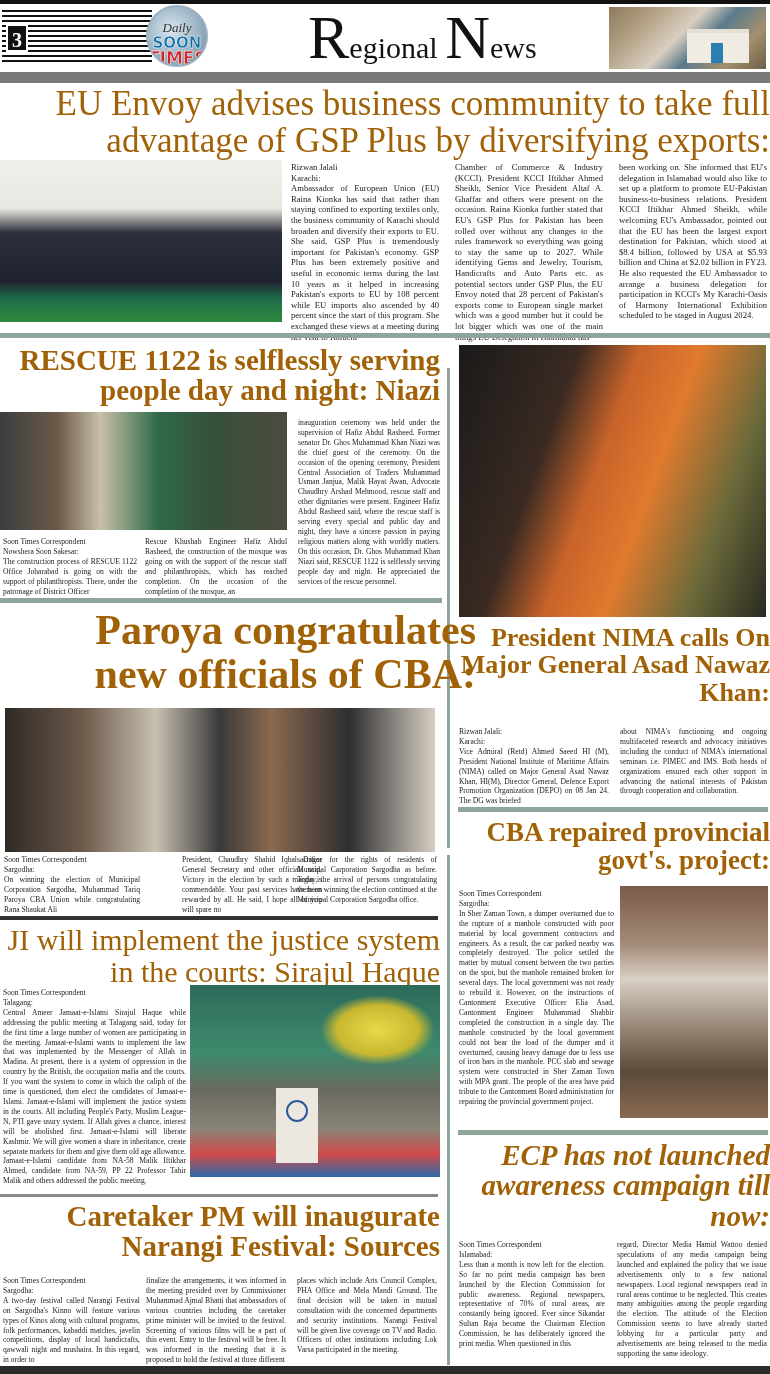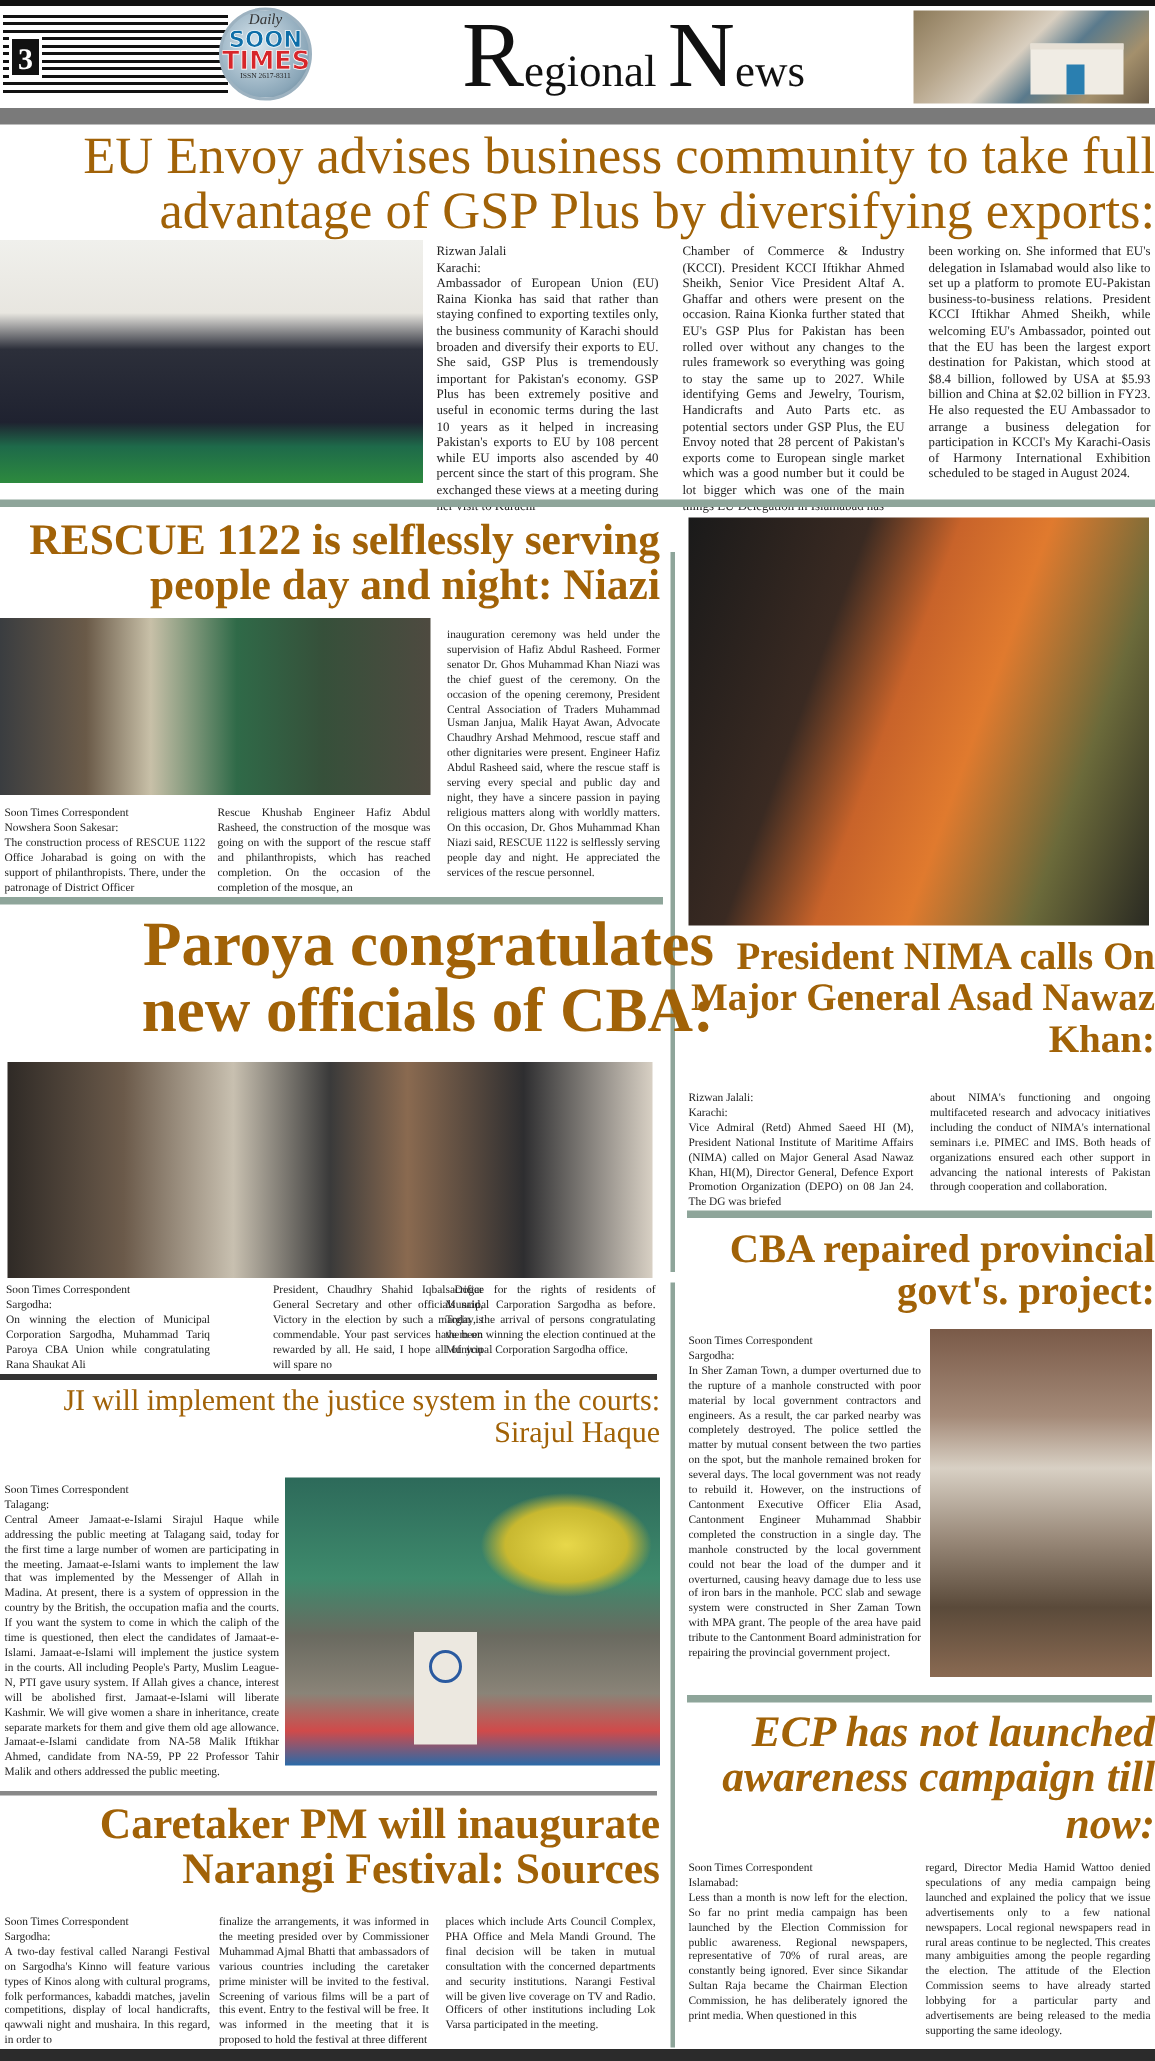--- a/index.html
+++ b/index.html
@@ -10,21 +10,21 @@
 
   
   .top-bar { left: 0; top: 0; width: 770px; height: 4px; background: #111; }
   .lines { left: 2px; top: 10px; width: 150px; height: 54px;
     background: repeating-linear-gradient(to bottom, #111 0px, #111 2px, #fff 2px, #fff 5px); }
   .page-num { left: 6px; top: 24px; width: 22px; height: 28px; background: #111; color: #fff;
     font-weight: bold; font-size: 20px; text-align: center; line-height: 28px; border: 2px solid #fff; }
   .logo { left: 146px; top: 5px; width: 62px; height: 62px; border-radius: 50%;
     background: radial-gradient(circle at 40% 40%, #d9e6ee, #8aa6b8 70%, #5b7688);
     border: 2px solid #9db2c0; text-align: center; overflow: hidden; }
-  .logo .daily { font-size: 10px; font-style: italic; color: #333; margin-top: 1px; }
+  .logo .daily { font-size: 13px; font-style: italic; color: #333; margin-top: 13px; }
   .logo .soon, .logo .times { font-family: "DejaVu Sans", sans-serif; font-weight: bold; font-size: 15px; line-height: 15px; color: #0e6ea8; -webkit-text-stroke: 0.5px #fff; }
   .logo .times { color: #d7262a; font-size: 17px; }
   .logo .issn { font-size: 5px; color: #222; }
   .masthead-title { left: 308px; top: 6px; width: 270px; height: 62px; font-size: 30px; white-space: nowrap; color: #111; }
   .masthead-title .big { font-size: 62px; line-height: 62px; }
   .masthead-img { left: 609px; top: 7px; width: 157px; height: 62px;
     background: linear-gradient(135deg, #8c7a5a 0%, #b6a58a 25%, #d9cfc0 45%, #5a7a8c 60%, #a4906c 80%, #6c5d48 100%); }
   .masthead-img .mosque { position: absolute; left: 78px; top: 22px; width: 62px; height: 34px; background: #f0ece4; border-top: 4px solid #e6dfd4; }
   .masthead-img .door { position: absolute; left: 102px; top: 36px; width: 12px; height: 20px; background: #2a7fb0; }
   .gray-rule { left: 0; top: 72px; width: 770px; height: 11px; background: #7a7a7a; }
@@ -125,21 +125,21 @@
 
 <div class="abs hl hl-b" style="left:458px;top:818px;width:312px;font-size:27px;">CBA repaired provincial govt's. project:</div>
 <div class="abs body-text sm" style="left:459px;top:889px;width:155px;">
   <p>Soon Times Correspondent</p>
   <p>Sargodha:</p>
   <p>In Sher Zaman Town, a dumper overturned due to the rupture of a manhole constructed with poor material by local government contractors and engineers. As a result, the car parked nearby was completely destroyed. The police settled the matter by mutual consent between the two parties on the spot, but the manhole remained broken for several days. The local government was not ready to rebuild it. However, on the instructions of Cantonment Executive Officer Elia Asad, Cantonment Engineer Muhammad Shabbir completed the construction in a single day. The manhole constructed by the local government could not bear the load of the dumper and it overturned, causing heavy damage due to less use of iron bars in the manhole. PCC slab and sewage system were constructed in Sher Zaman Town with MPA grant. The people of the area have paid tribute to the Cantonment Board administration for repairing the provincial government project.</p>
 </div>
 <div class="abs photo drain-photo"></div>
 <div class="abs sep-green" style="left:458px;top:1130px;width:310px;"></div>
 
-<div class="abs hl" style="left:0;top:924px;width:440px;font-size:20px;">JI will implement the justice system in the courts: Sirajul Haque</div>
+<div class="abs hl" style="left:0;top:924px;width:440px;font-size:30px;">JI will implement the justice system in the courts: Sirajul Haque</div>
 <div class="abs body-text sm" style="left:3px;top:988px;width:183px;">
   <p>Soon Times Correspondent</p>
   <p>Talagang:</p>
   <p>Central Ameer Jamaat-e-Islami Sirajul Haque while addressing the public meeting at Talagang said, today for the first time a large number of women are participating in the meeting. Jamaat-e-Islami wants to implement the law that was implemented by the Messenger of Allah in Madina. At present, there is a system of oppression in the country by the British, the occupation mafia and the courts. If you want the system to come in which the caliph of the time is questioned, then elect the candidates of Jamaat-e-Islami. Jamaat-e-Islami will implement the justice system in the courts. All including People's Party, Muslim League-N, PTI gave usury system. If Allah gives a chance, interest will be abolished first. Jamaat-e-Islami will liberate Kashmir. We will give women a share in inheritance, create separate markets for them and give them old age allowance. Jamaat-e-Islami candidate from NA-58 Malik Iftikhar Ahmed, candidate from NA-59, PP 22 Professor Tahir Malik and others addressed the public meeting.</p>
 </div>
 <div class="abs photo ji-photo">
   <div class="banner"></div>
   <div class="podium"></div>
   <div class="emblem"></div>
 </div>

